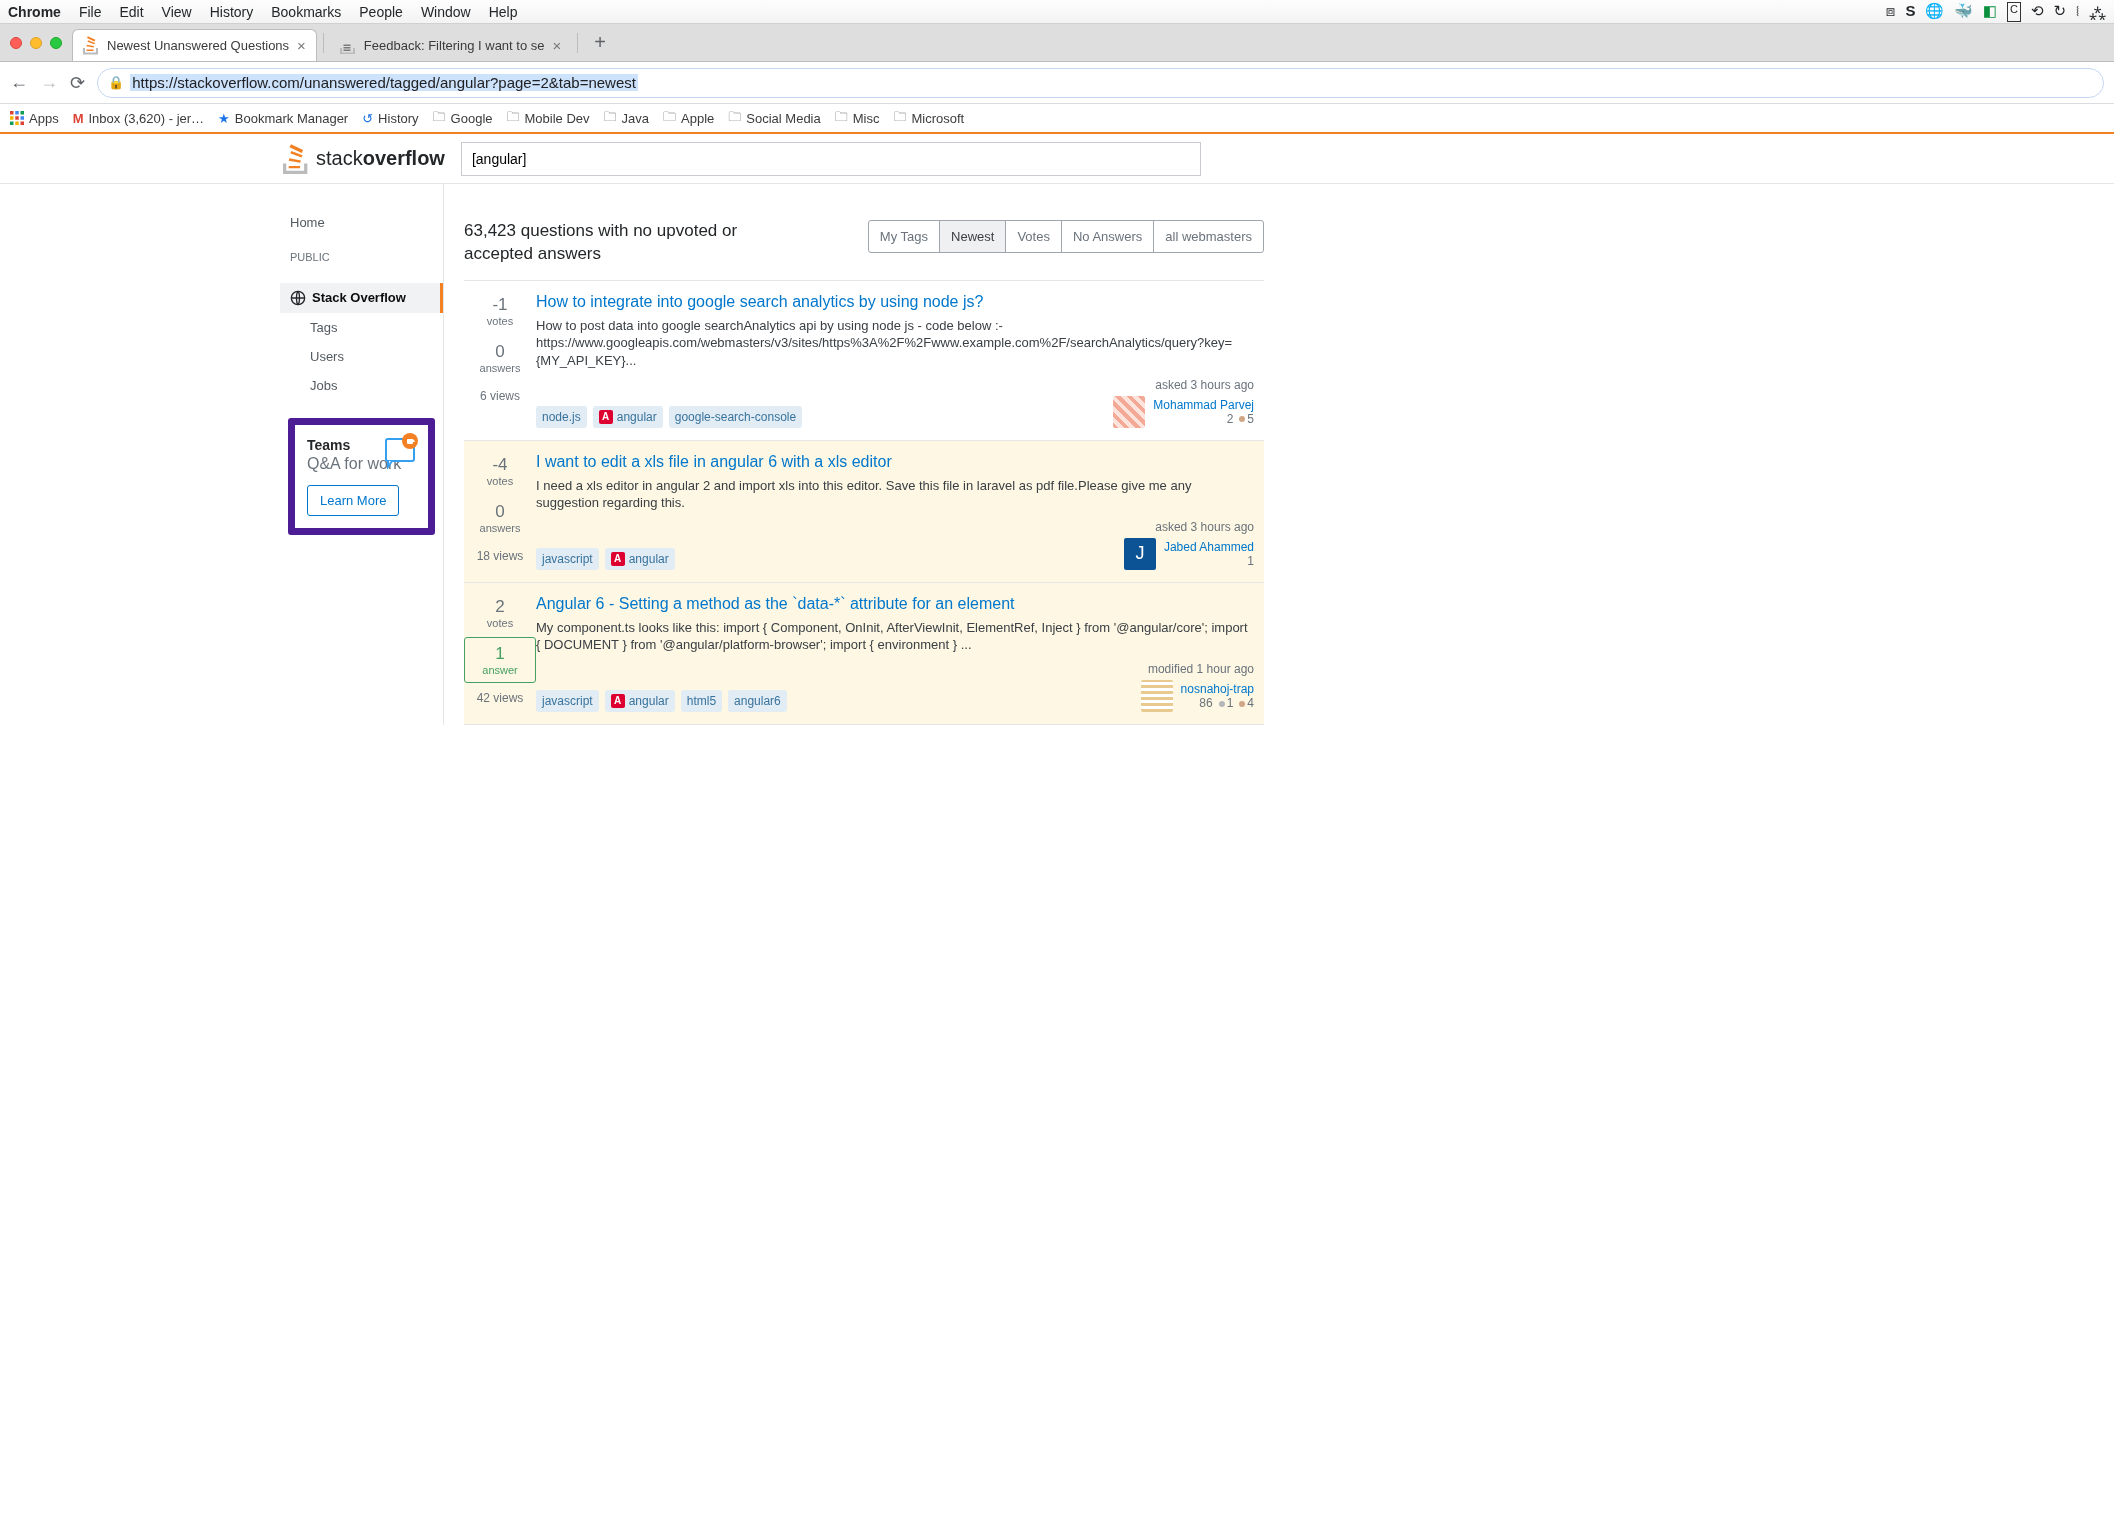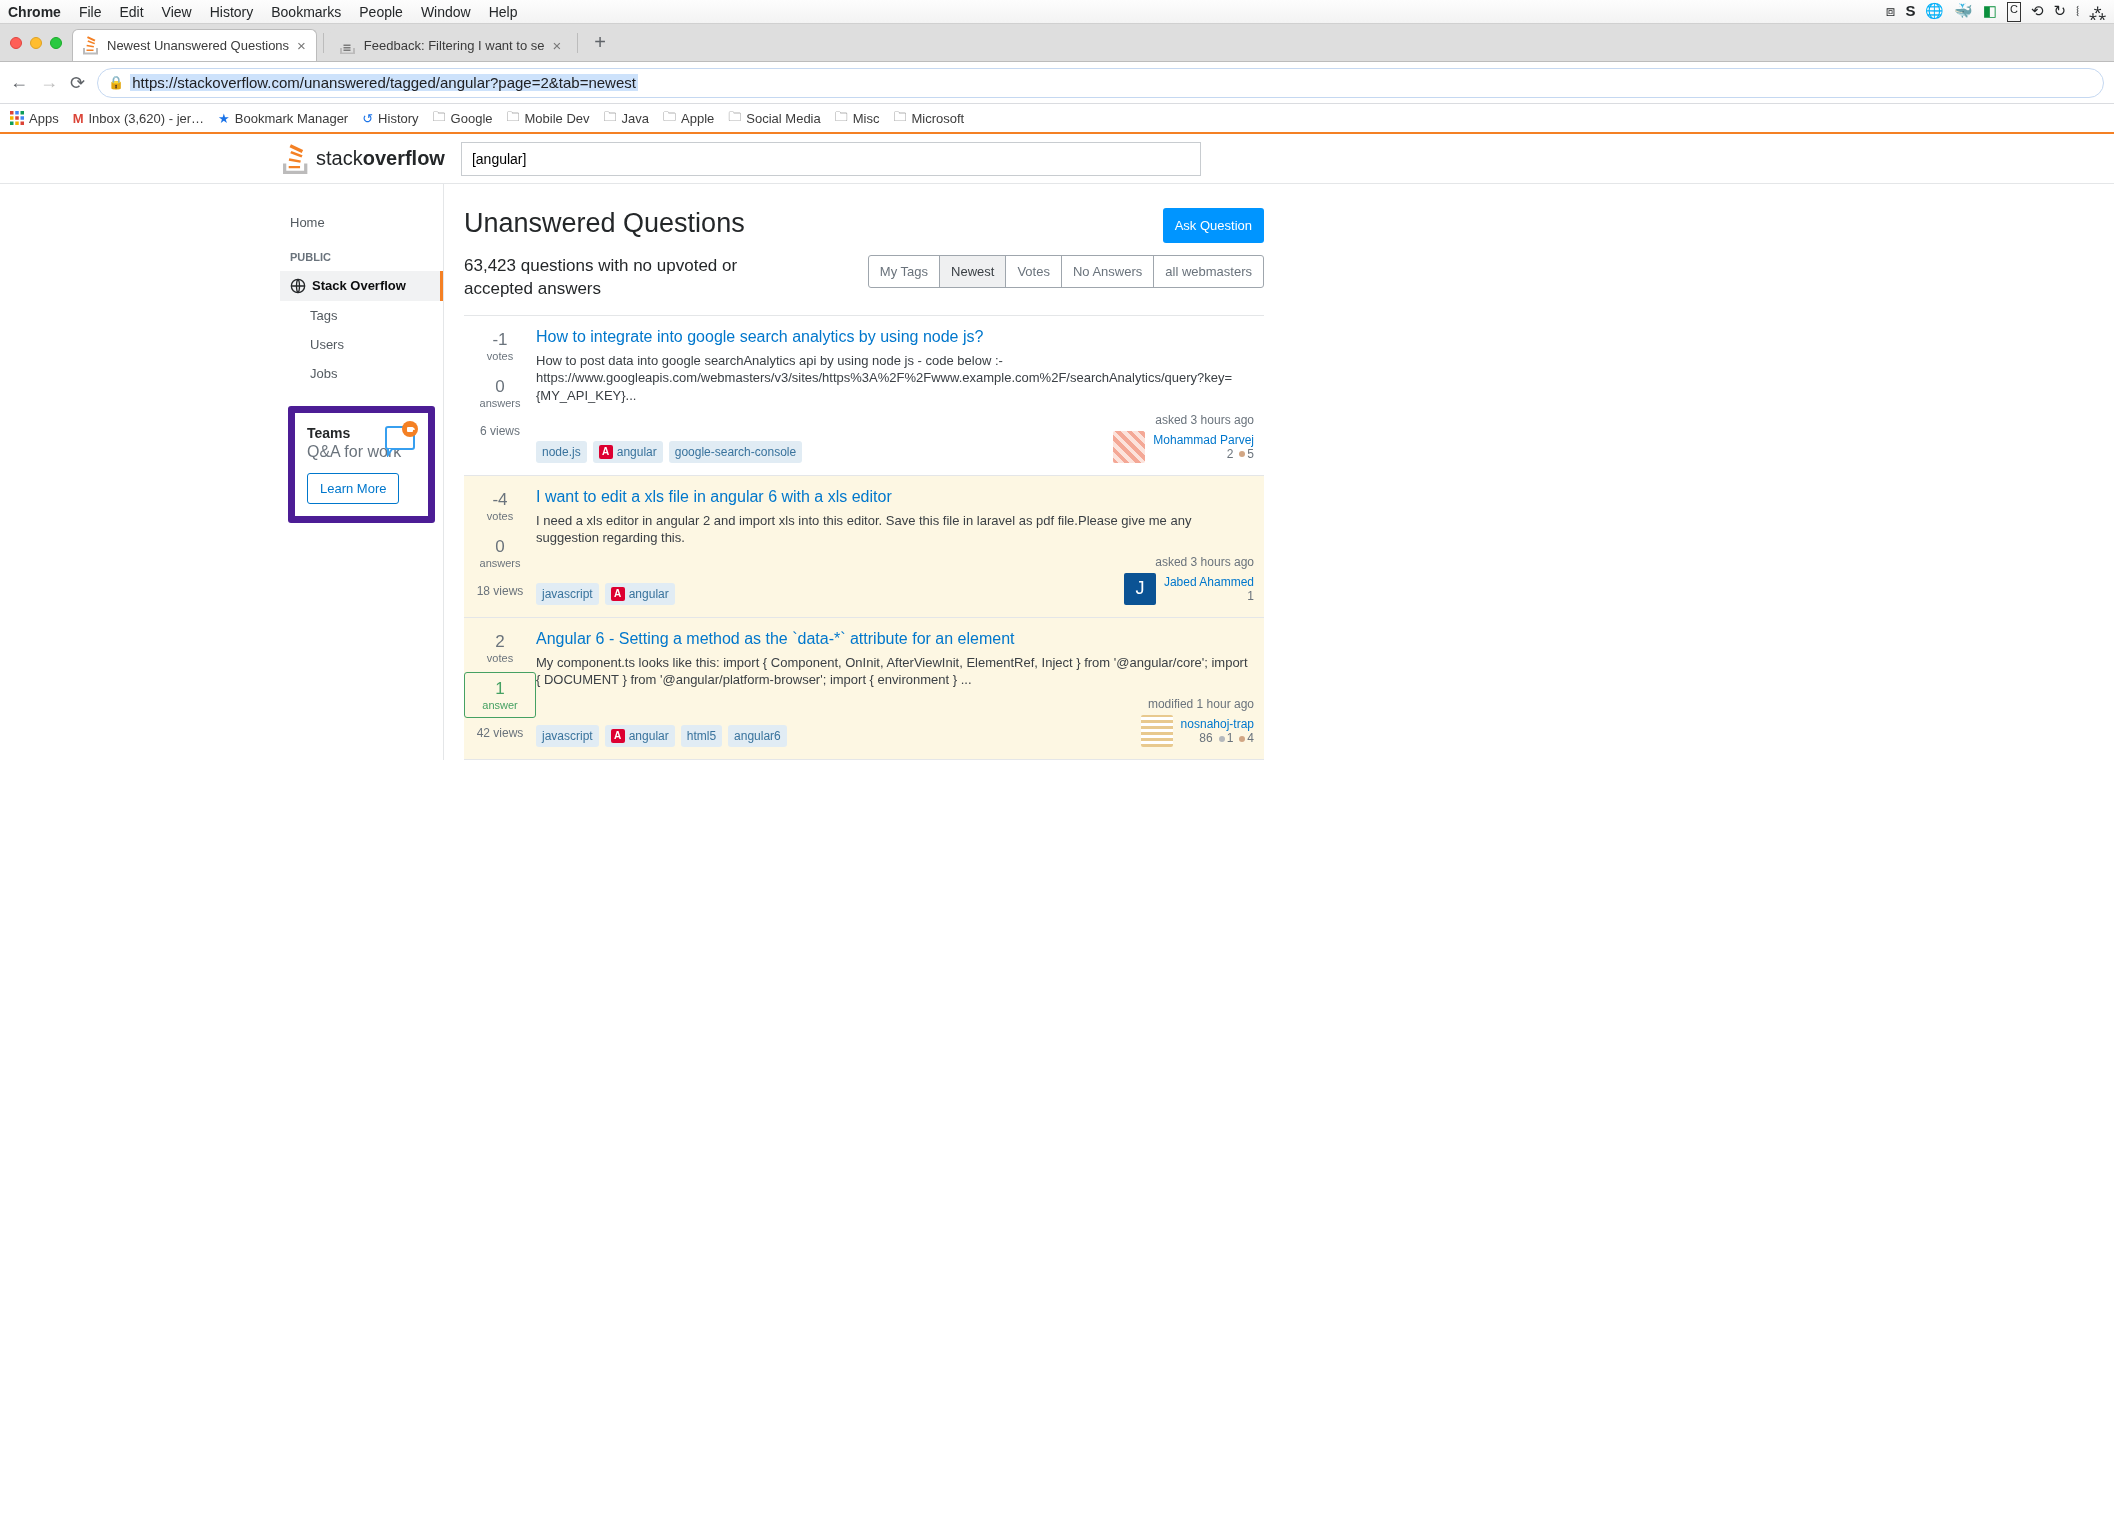--- a/index.html
+++ b/index.html
@@ -45,21 +45,21 @@
 .so-logo .word { font-size: 20px; color: #242729; }
 .so-logo .word b { font-weight: 700; }
 .so-search { flex: 1; max-width: 740px; }
 .so-search input { width: 100%; height: 34px; border: 1px solid #c8ccd0; padding: 0 10px; font-size: 14px; }
 
 
 .container { display: flex; }
 .left-nav { width: 164px; padding: 24px 0 0 0; border-right: 1px solid #e4e6e8; margin-left: 280px; }
 .left-nav .item { padding: 7px 8px 7px 10px; font-size: 13px; color: #535a60; cursor: pointer; }
 .left-nav .item.home { color: #535a60; }
-.left-nav .section { font-size: 11px; color: #6a737c; padding: 14px 10px 8px; font-weight: bold; }
+.left-nav .section { font-size: 11px; color: #6a737c; padding: 14px 10px 20px; }
 .left-nav .item.active { background: #f1f2f3; border-right: 3px solid #f48024; font-weight: 700; color: #0c0d0e; display: flex; align-items: flex-start; gap: 6px; }
 .left-nav .item.sub { padding-left: 30px; }
 
 .teams-card { margin: 18px 8px; border: 7px solid #4c1d95; border-radius: 3px; padding: 12px; position: relative; }
 .teams-card .t-title { font-weight: 700; font-size: 14px; }
 .teams-card .t-sub { font-size: 16px; color: #6a737c; margin-top: 2px; }
 .teams-card .learn { margin-top: 12px; border: 1px solid #0077cc; color: #0077cc; background: #fff; padding: 7px 12px; font-size: 13px; cursor: pointer; border-radius: 3px; }
 .teams-card svg { position: absolute; right: 8px; top: 8px; }
 
 .main { flex: 1; padding: 24px 0 0 20px; max-width: 820px; }
@@ -264,24 +264,20 @@
           <rect x="27" y="6" width="6" height="5" rx="1" fill="#fff"></rect>
           <path d="M30 11v-2a2 2 0 014 0" fill="none" stroke="#fff" stroke-width="1.5"></path>
         </svg>
       <div class="t-title">Teams</div>
       <div class="t-sub">Q&amp;A for work</div>
       <button class="learn">Learn More</button>
     </div>
   </div>
 
   <div class="main">
-    <div class="main-head">
-      <h1>Unanswered Questions</h1>
-      <button class="ask-btn">Ask Question</button>
-    </div>
     <div class="sub-row">
       <div class="count">63,423 questions with no upvoted or accepted answers</div>
       <div class="filter-tabs" id="filter-tabs">
           <div class="ft">My Tags</div>
           <div class="ft active">Newest</div>
           <div class="ft">Votes</div>
           <div class="ft">No Answers</div>
           <div class="ft">all webmasters</div>
         </div>
     </div>

